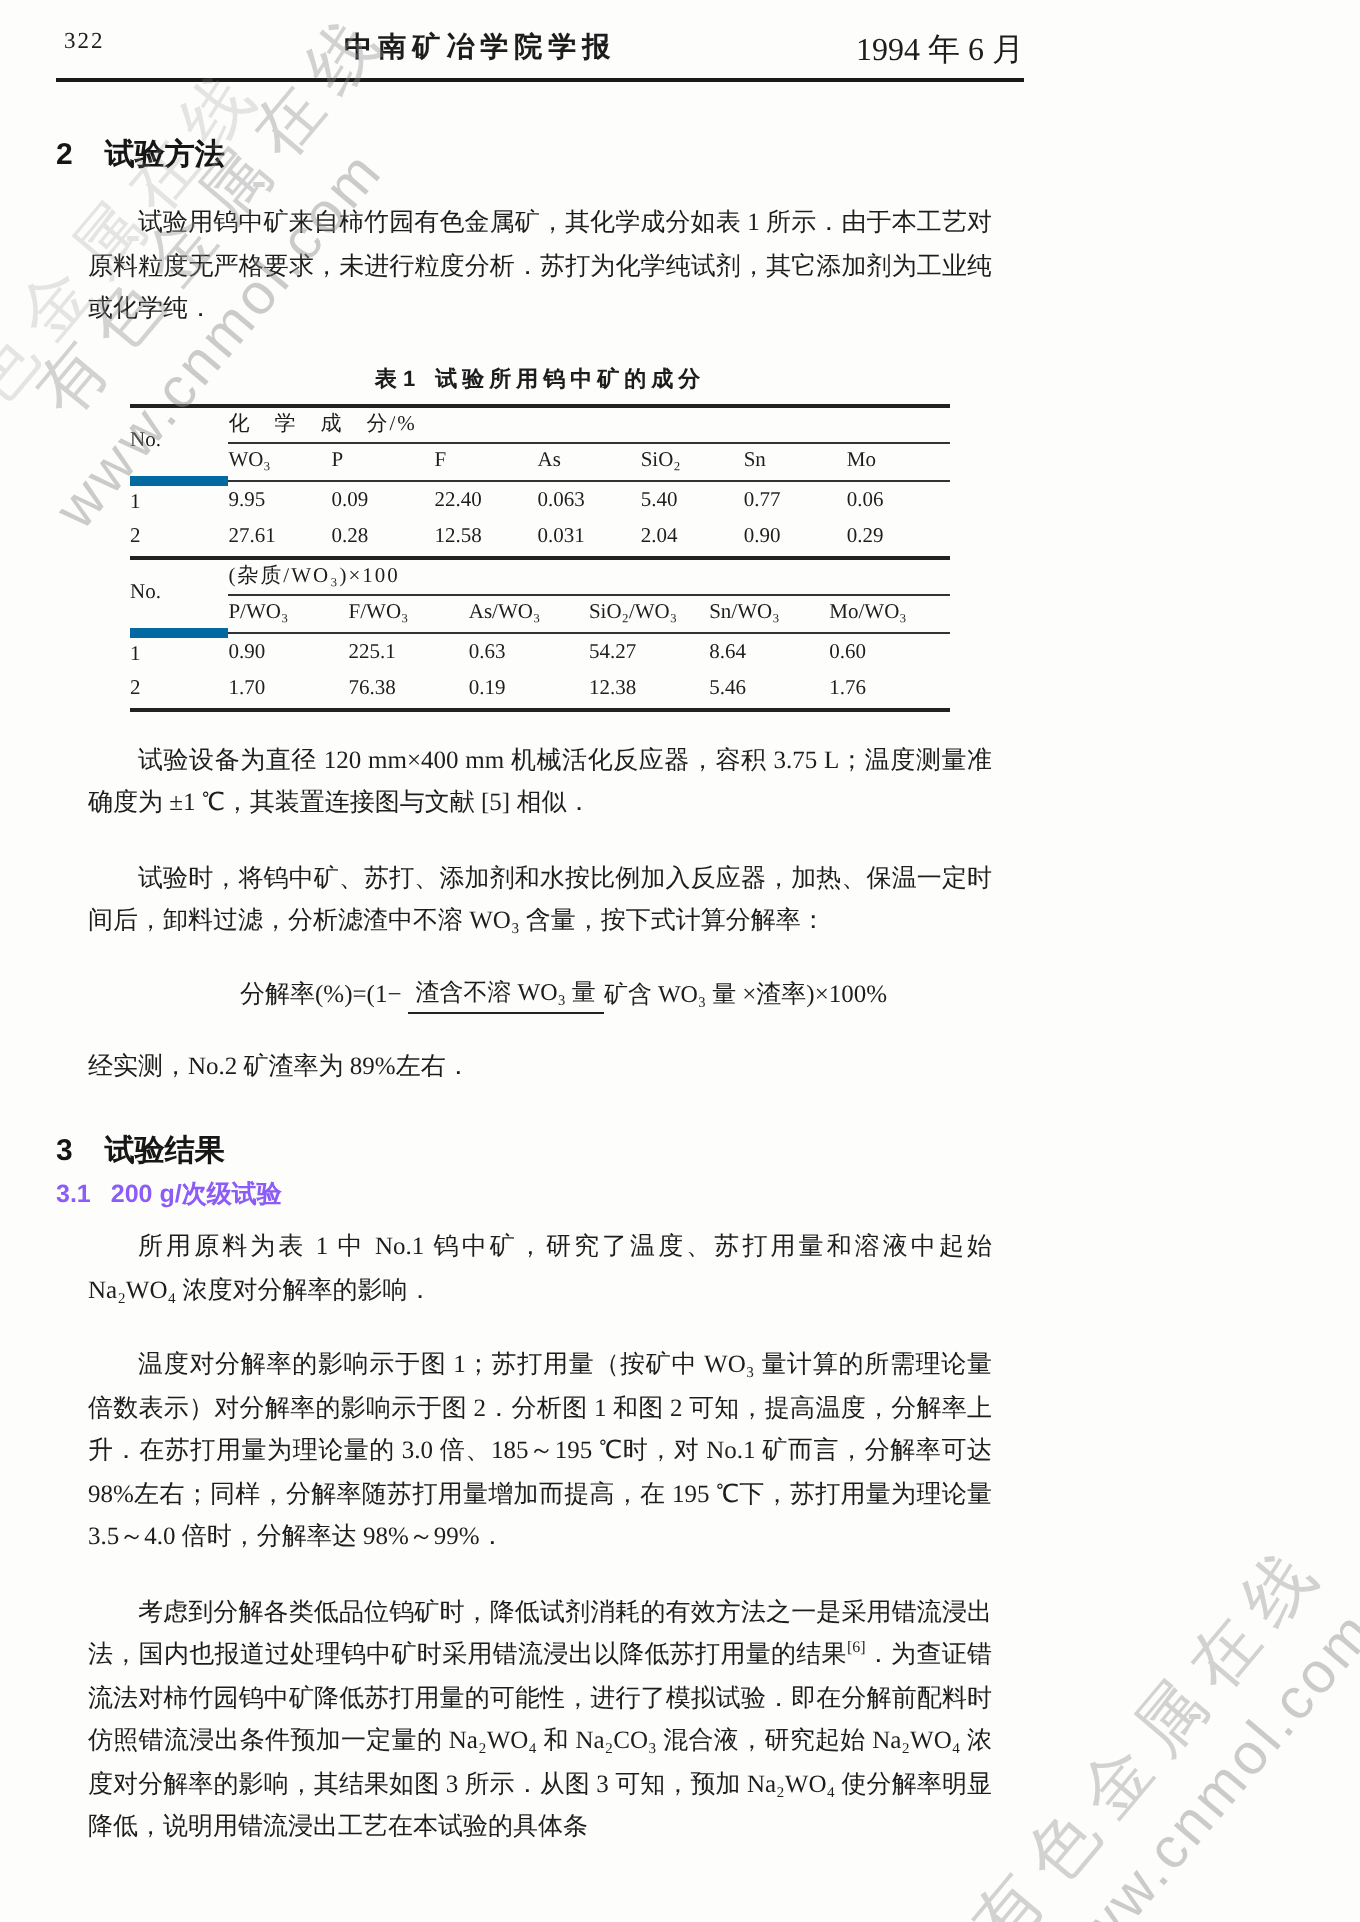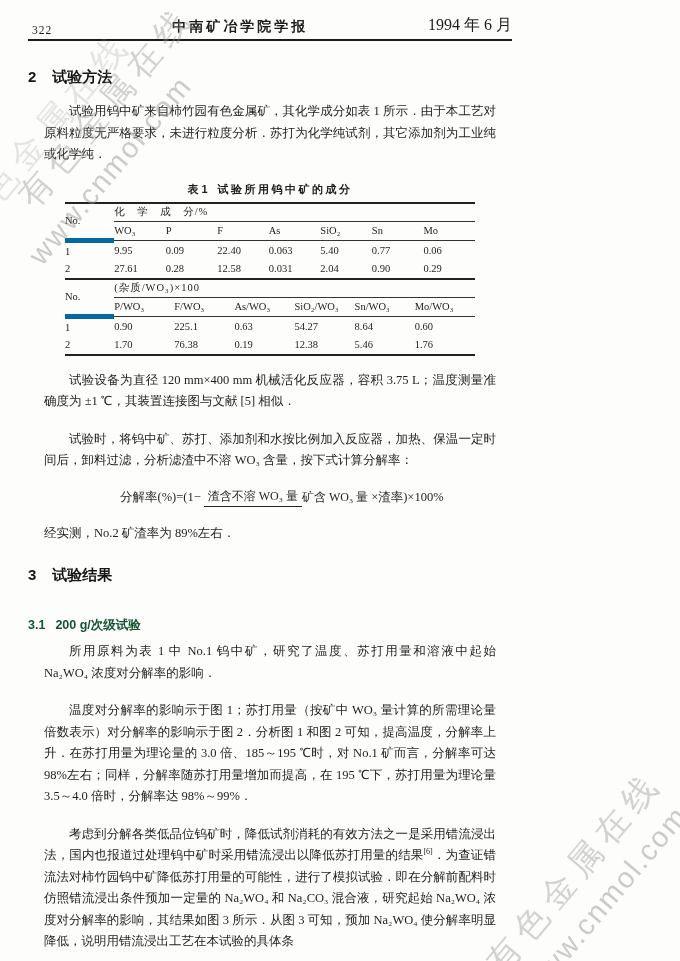--- a/index.html
+++ b/index.html
@@ -3,30 +3,30 @@
 <meta charset="utf-8">
 <style>
   html,body{margin:0;padding:0;background:#e8e8e8;}
   .page{
     position:relative;width:680px;height:961px;margin:0 auto;
     background:#fdfdfc;overflow:hidden;
     font-family:"Liberation Serif", serif;color:#1d1d1d;
   }
   .content{position:absolute;left:28px;top:0;width:484px;}
   
-  .header{display:flex;justify-content:space-between;align-items:flex-end;padding-top:15px;font-size:11.5px;}
+  .header{display:flex;justify-content:space-between;align-items:flex-start;padding-top:15px;font-size:11.5px;}
   .pageno{margin-left:4px;letter-spacing:1px;}
   .journal{font-weight:bold;font-size:14px;letter-spacing:3px;}
   .issue{font-size:16px;}
   .rule{border-bottom:2px solid #1b1b1b;margin-top:3px;}
   
   .sec-h1{margin-top:27px;font-family:"Liberation Sans", sans-serif;font-weight:bold;font-size:15px;color:#161616;}
   .sec-h1 .sec-no{margin-right:16px;}
   .sec-h1.results{margin-top:22px;}
-  .sec-h2{margin-top:32px;font-family:"Liberation Sans", sans-serif;font-weight:bold;font-size:12.5px;color:#14532d;}
+  .sec-h2{margin-top:4px;font-family:"Liberation Sans", sans-serif;font-weight:bold;font-size:12.5px;color:#8b5cf6;}
   .sec-h2 .sec-no{margin-right:10px;}
   
   .body-p{margin:16px;font-size:12.5px;line-height:21.5px;text-align:justify;}
   .body-p.indent{text-indent:2em;}
   .mt{margin-top:14px;}
   .ref{font-size:8px;vertical-align:super;line-height:0;}
   
   .tcap{margin-top:8px;text-align:center;font-size:11px;}
   .tcap-label{font-weight:bold;font-family:"Liberation Sans", sans-serif;margin-right:10px;}
   .tcap-text{letter-spacing:2.5px;font-weight:bold;}

